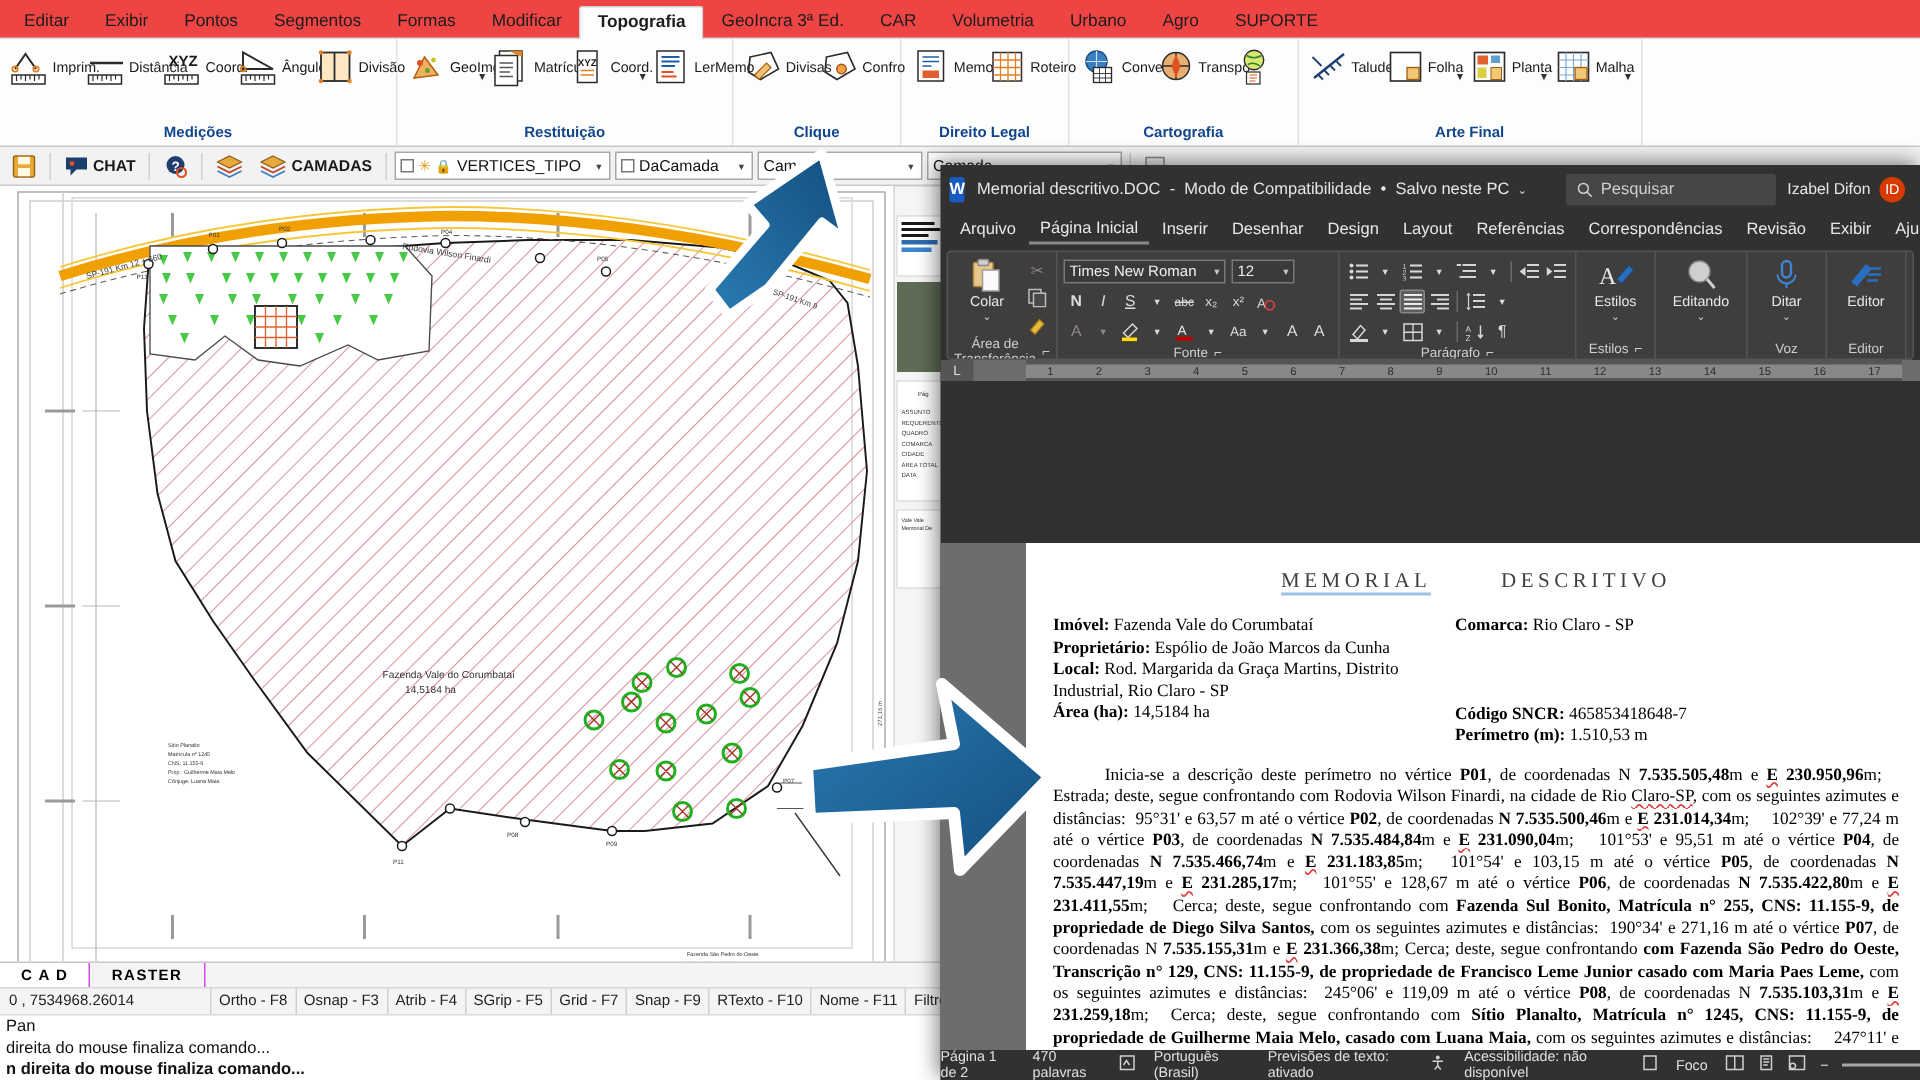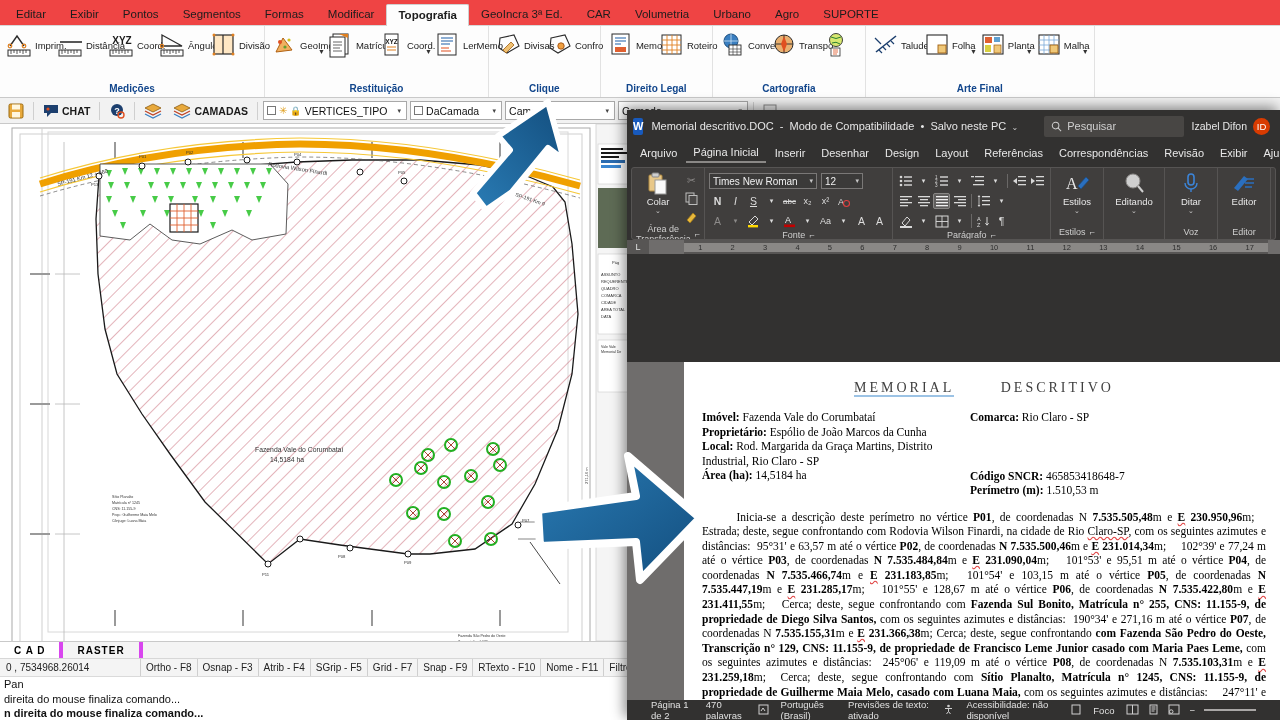--- a/index.html
+++ b/index.html
@@ -59,21 +59,21 @@
 
   .cad-canvas {
     position:absolute; left:0; top:124px; width:1280px; height:517px;
     background:#ffffff; overflow:hidden;
   }
   .cad-status-tabs {
     position:absolute; left:0; top:641px; width:1280px; height:17px;
     background:#f4f4f4; border-top:1px solid #c9c9c9; display:flex; align-items:stretch;
   }
   .cst-tab { padding:1px 14px 0 14px; font-size:10px; font-weight:bold; letter-spacing:1px;
-             border-right:4px solid #d946ef; display:flex; align-items:center; }
+             border-right:1px solid #d946ef; display:flex; align-items:center; }
   .cst-tab.sel { background:#ffffff; }
 
   .cad-status-bar {
     position:absolute; left:0; top:658px; width:1280px; height:18px;
     background:#f4f4f4; border-top:1px solid #d7d7d7; display:flex; align-items:center;
     font-size:10px; color:#222;
   }
   .csb-coord { padding:0 6px; min-width:140px; }
   .csb-cell { padding:0 5px; border-left:1px solid #cfcfcf; height:18px; display:flex; align-items:center; white-space:nowrap; }
 
@@ -138,21 +138,21 @@
   .doc-title .ul { border-bottom:2px solid #9cc3e5; }
   .doc-head { display:flex; font-size:11.5px; line-height:14.5px; }
   .doc-head .col-l { width:268px; }
   .doc-head .col-r { flex:1; }
   .doc-body { font-size:11.5px; line-height:14.6px; text-align:justify; margin-top:12px; }
   .doc-body b { font-weight:bold; }
   .sq { text-decoration:underline; text-decoration-color:#e04040; text-decoration-style:wavy; }
 
   .w-statusbar {
     position:absolute; left:0; bottom:0; width:653px; height:20px; background:#323130;
-    display:flex; align-items:center; font-size:9.5px; color:#e0e0e0; gap:12px; padding:0 24px;margin-top:44px;
+    display:flex; align-items:center; font-size:9.5px; color:#e0e0e0; gap:12px; padding:0 0;margin-top:44px;
   }
   .w-sb-right { margin-left:auto; display:flex; align-items:center; gap:9px; }
   .zoomtrack { width:52px; height:2px; background:#a9a7a6; }
 
   
   .arrow-ovl { position:absolute; pointer-events:none; }
 </style>
 </head>
 <body>
 

